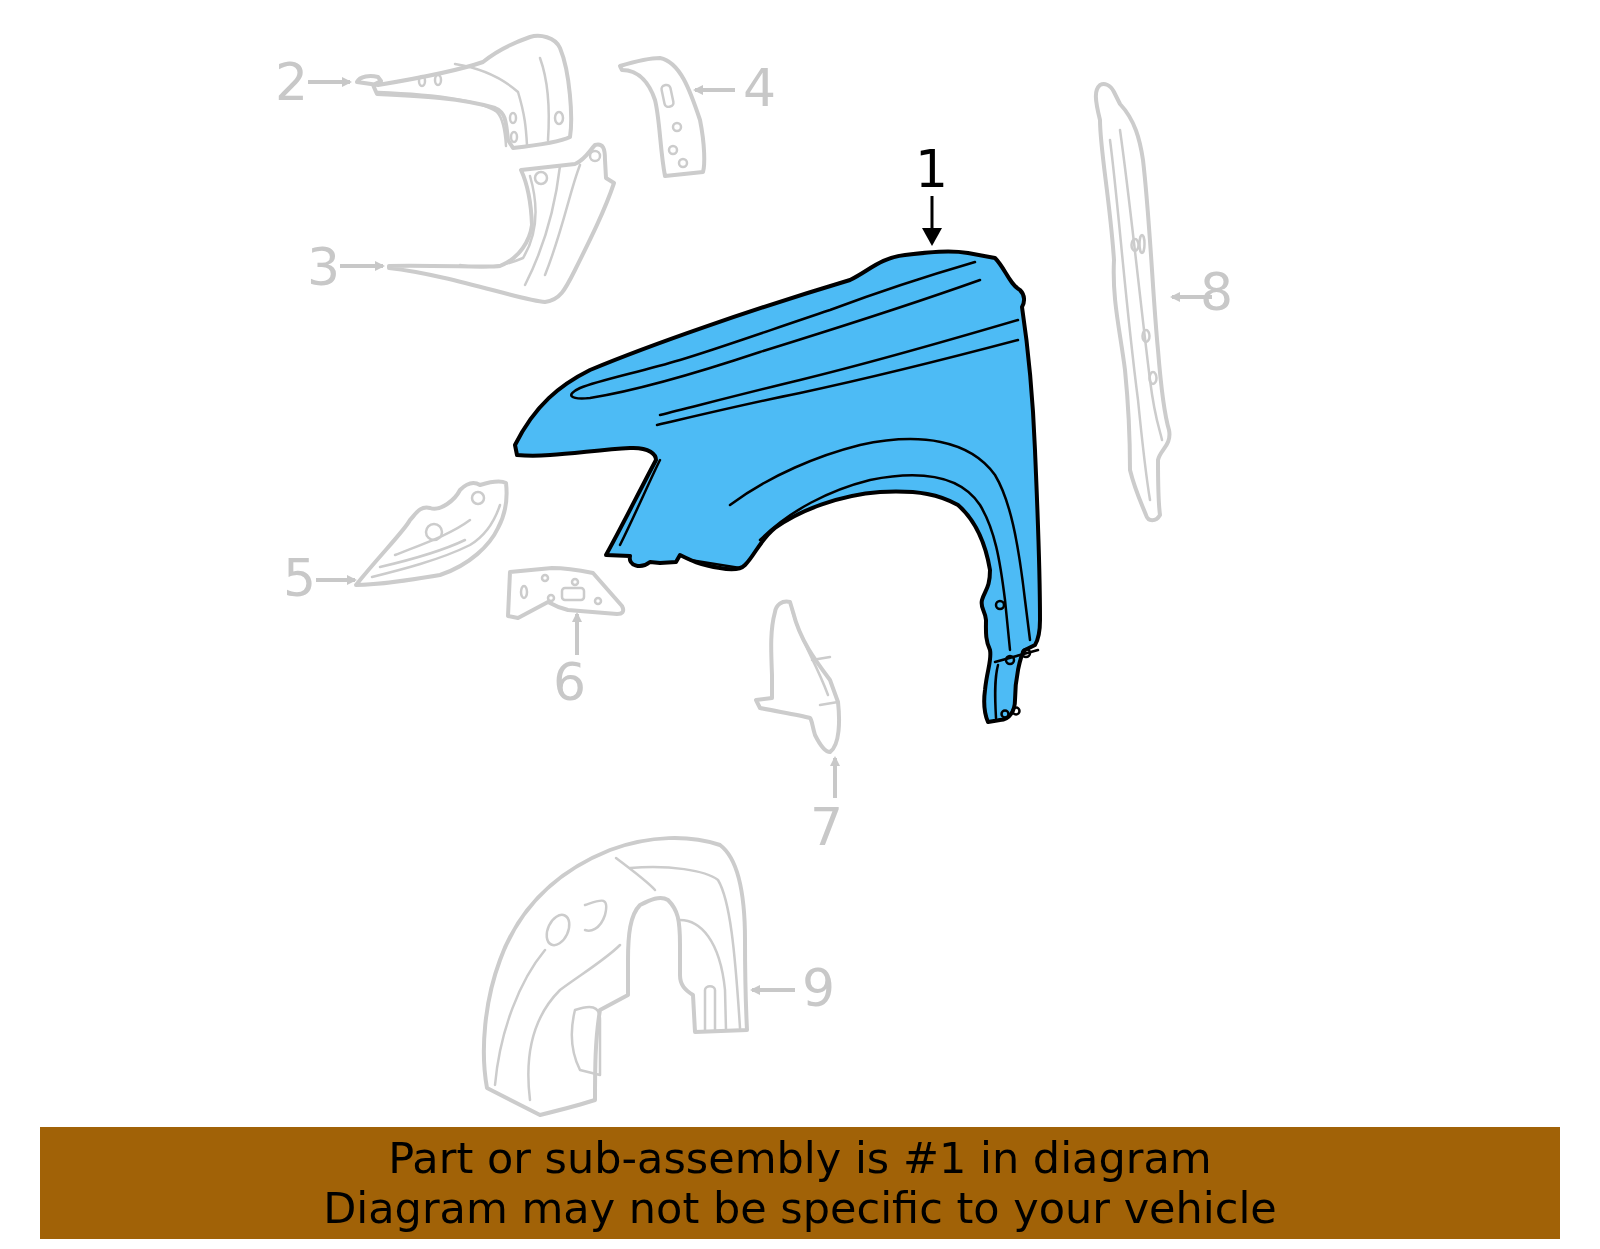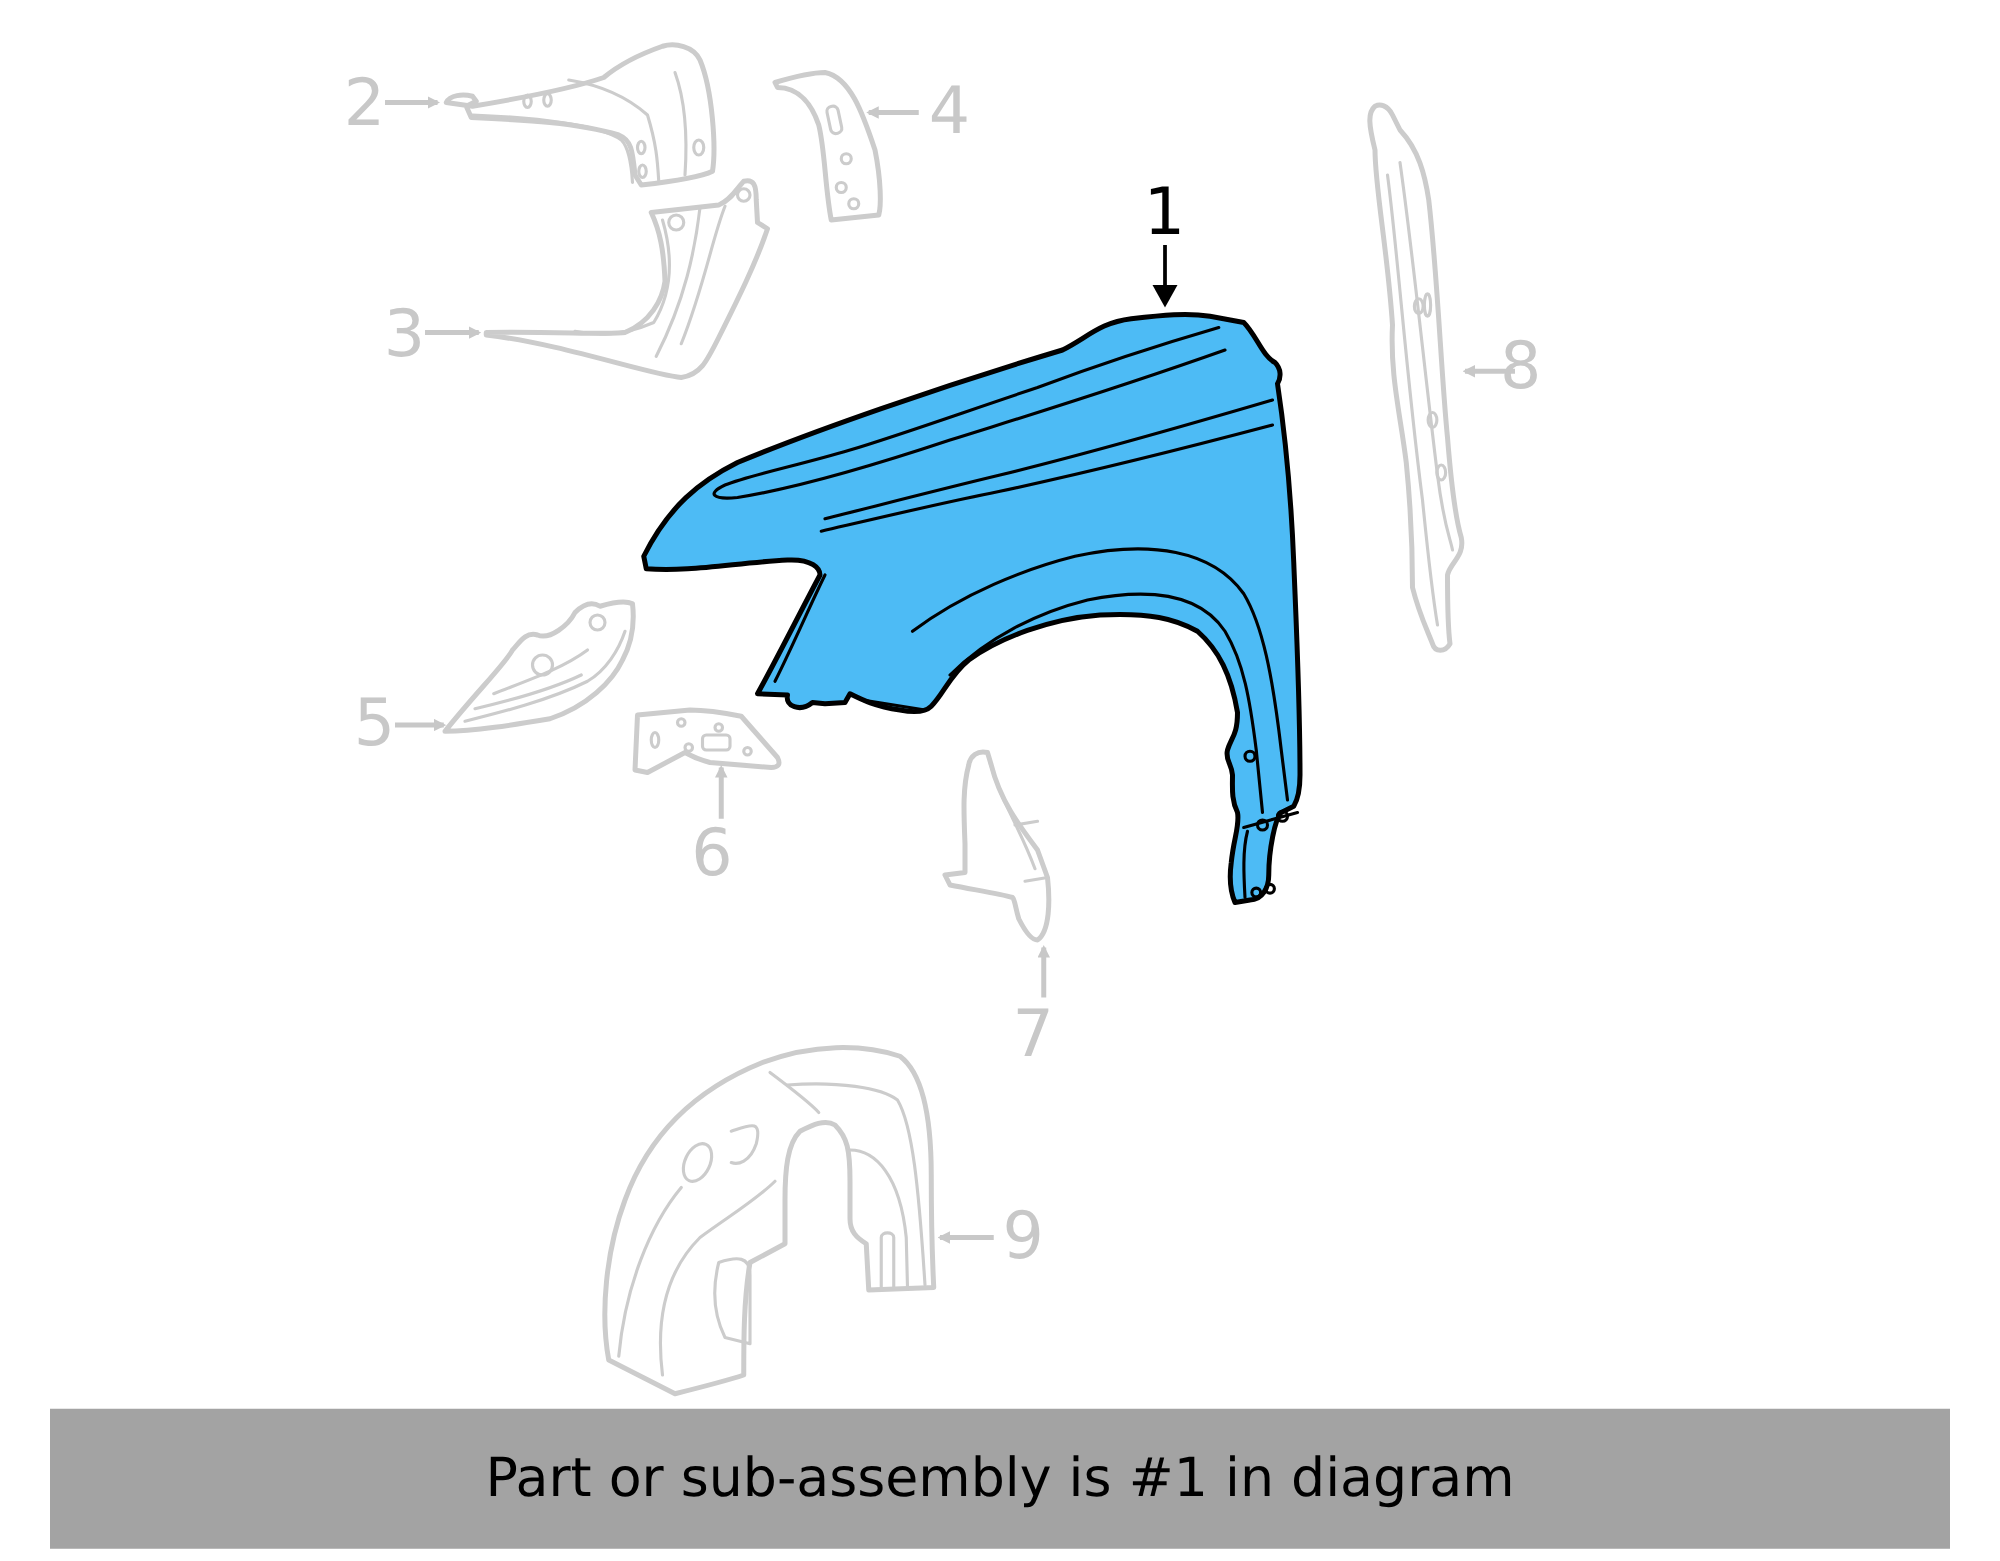--- a/index.html
+++ b/index.html
@@ -152,15 +152,16 @@
     <circle class="main-line" cx="1005" cy="714" r="3.5"></circle>
     <circle class="main-line" cx="1016" cy="711" r="3.5"></circle>
   </g>
   <g>
     <text class="main-label" x="915" y="187">1</text>
     <line x1="932" y1="196" x2="932" y2="232" stroke="#000" stroke-width="3"></line>
     <path d="M922,228 L942,228 L932,246 Z" fill="#000"></path>
   </g>
 </svg>
 
-<div class="banner" style="background:#a3a3a3;justify-content:center;">
+<div class="banner" style="background:#a16207;justify-content:center;">
   <div class="banner-line">Part or sub-assembly is #1 in diagram</div>
+  <div class="banner-line">Diagram may not be specific to your vehicle</div>
 </div>
 
 </body></html>

